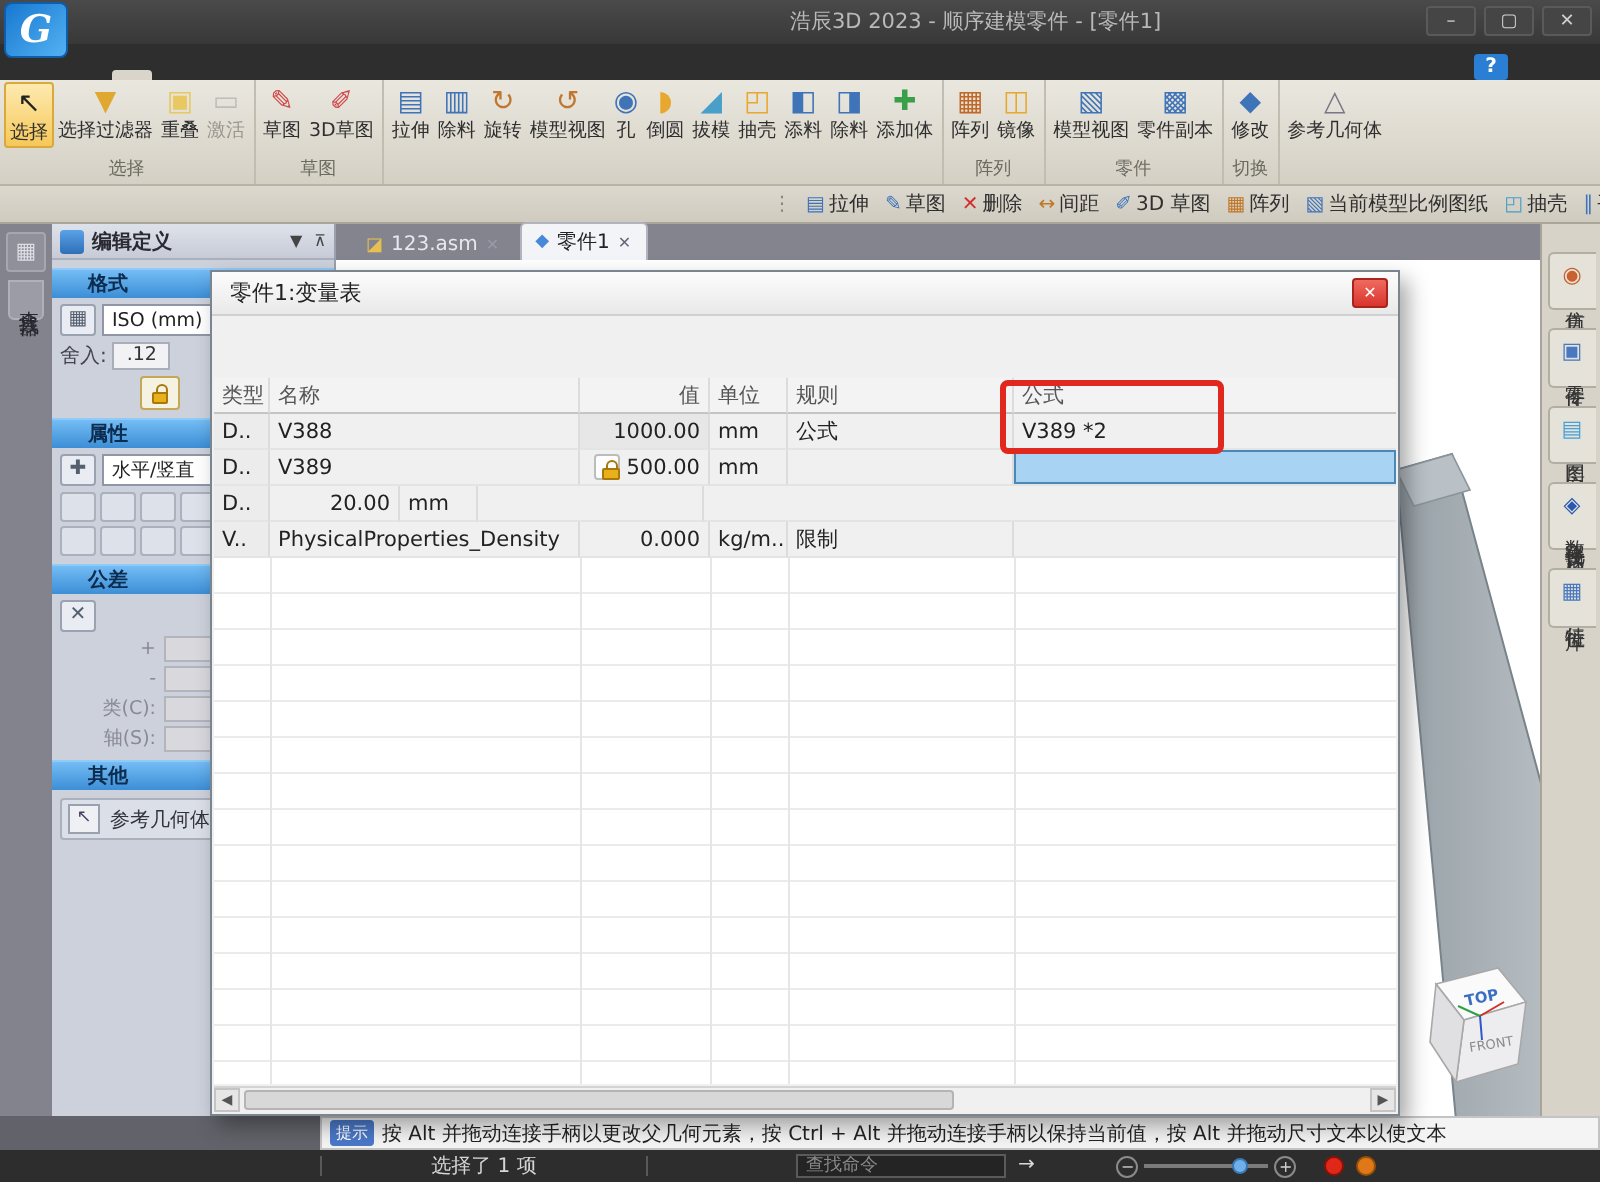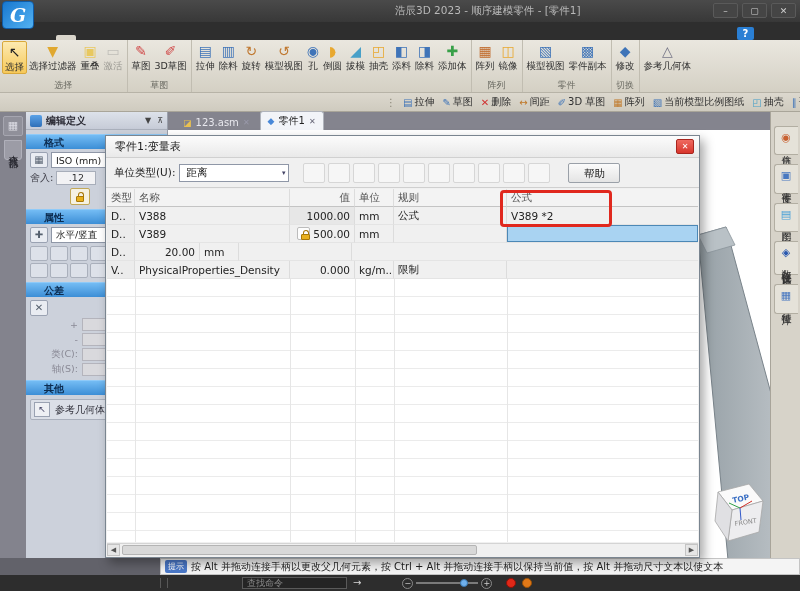--- a/index.html
+++ b/index.html
@@ -439,21 +439,21 @@
       <div class="sec-h">格式</div>
       <div class="lp-row">
         <div class="lp-btn">▦</div>
         <div class="lp-dd">
           <span>ISO (mm)</span>
           <span class="dda">▾</span>
         </div>
       </div>
       <div class="lp-row">
         <span style="color:#44444e">舍入:</span>
-        <div class="lp-field" style="width:40px">.12</div>
+        <div class="lp-field" style="width:29px">.12</div>
       </div>
       <div class="lp-row">
         <div class="lock-btn">
             <div class="lock-shape"></div>
           </div>
       </div>
 
       <div class="sec-h">属性</div>
       <div class="lp-row">
         <div class="lp-btn">✚</div>
@@ -577,40 +577,20 @@
           <span class="vtext">特征库</span>
         </div>
         </div>
     </div>
 
     <div id="dialog">
       <div id="dlg-title">
         <span id="dlg-title-text">零件1:变量表</span>
         <div id="dlg-close">✕</div>
       </div>
-      <div id="dlg-toolbar">
-        <span id="unit-label">单位类型(U):</span>
-        <div id="unit-dd">
-          <span>距离</span>
-          <span class="dda">▾</span>
-        </div>
-        <div style="display:flex;gap:3px;align-items:center">
-            <div class="dtb-btn ci" style="color: rgb(58, 112, 176);"></div>
-            <div class="dtb-btn ci" style="color: rgb(58, 112, 176);"></div>
-            <div class="dtb-btn ci" style="color: rgb(192, 48, 40);"></div>
-            <div class="dtb-btn ci" style="color: rgb(40, 120, 200);"></div>
-            <div class="dtb-btn ci" style="color: rgb(40, 120, 200);"></div>
-            <div class="dtb-btn ci" style="color: rgb(192, 48, 40);"></div>
-            <div class="dtb-btn ci" style="color: rgb(40, 160, 72);"></div>
-            <div class="dtb-btn ci" style="color: rgb(58, 112, 176);"></div>
-            <div class="dtb-btn ci" style="color: rgb(200, 160, 40);"></div>
-            <div class="dtb-btn ci" style="color: rgb(200, 160, 40);"></div>
-          </div>
-        <div id="dlg-help">帮助</div>
-      </div>
 
       <div id="tbl">
         <div id="thead">
           <div class="tc c-type">类型</div>
           <div class="tc c-name">名称</div>
           <div class="tc c-val">值</div>
           <div class="tc c-unit">单位</div>
           <div class="tc c-rule">规则</div>
           <div class="tc c-formula">公式</div>
         </div>
@@ -694,20 +674,21 @@
           <span></span>
           <span></span>
           <span></span>
         </div>
     </div>
   </div>
 
   <div id="statusbar">
     <div style="width:148px"></div>
     <div class="sb-sep"></div>
+    <div id="sb-sel">选择了 1 项</div>
     <div class="sb-sep"></div>
     <div style="width:62px"></div>
     <input id="sb-search" placeholder="查找命令" style="">
     <span class="sb-ic" style="color:#d8d8d8">→</span>
     <div style="display:flex;gap:5px;align-items:center">
         <span class="sb-ic ci" style="color: rgb(104, 168, 224);"></span>
         <span class="sb-ic ci" style="color: rgb(224, 224, 224);"></span>
         <span class="sb-ic ci" style="color: rgb(184, 184, 184);"></span>
         <span class="sb-ic ci" style="color: rgb(224, 160, 72);"></span>
         <span class="sb-ic ci" style="color: rgb(104, 192, 104);"></span>

